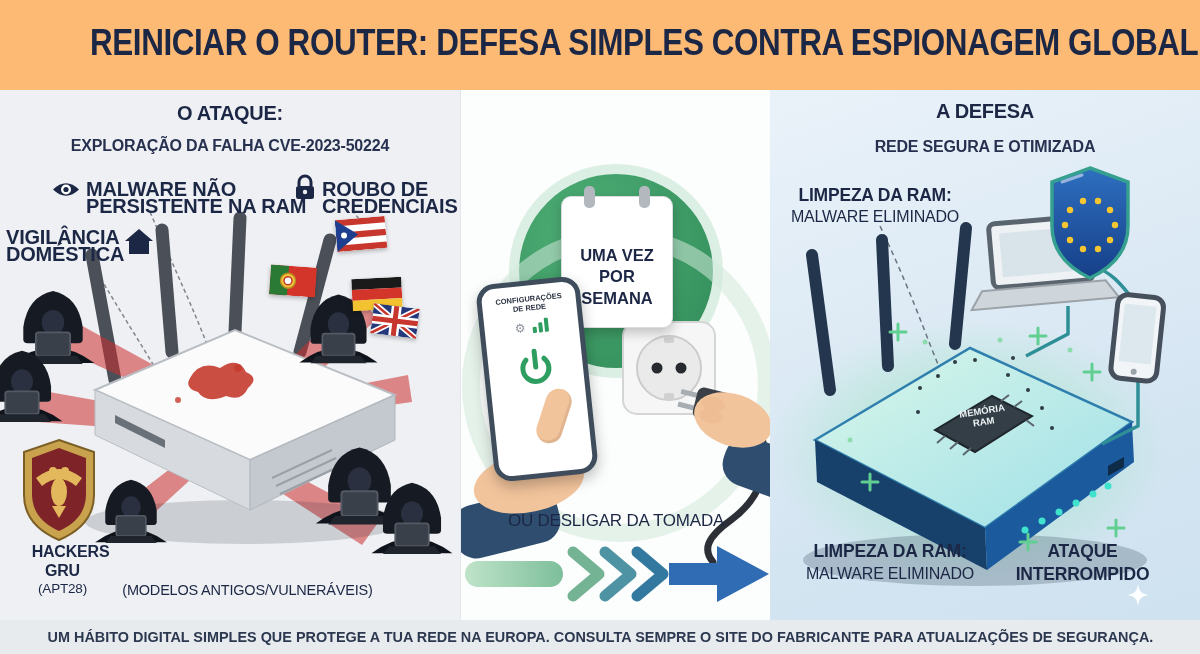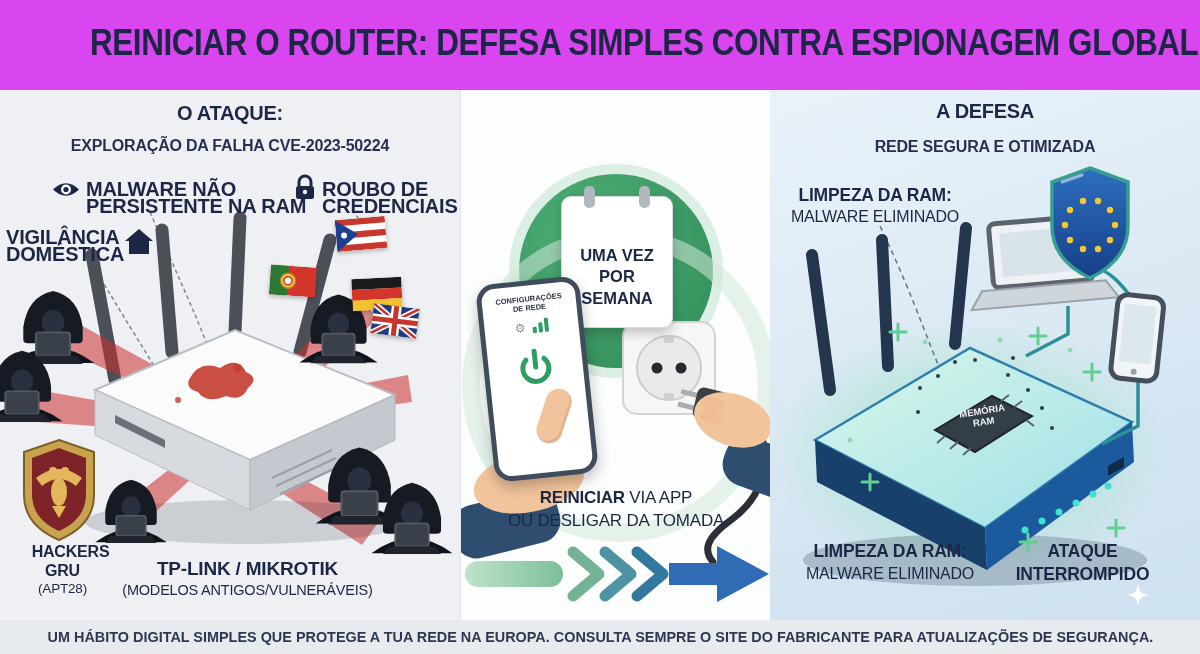--- a/index.html
+++ b/index.html
@@ -1,19 +1,19 @@
 <!DOCTYPE html>
 <html><head>
 <meta charset="utf-8">
 <style>
   html,body{margin:0;padding:0;background:#ffffff;}
   .poster{position:relative;width:1200px;height:654px;overflow:hidden;background:#ffffff;
           font-family:"Liberation Sans",sans-serif;color:#1c2745;}
   .abs{position:absolute;}
-  .hdr{position:absolute;left:0;top:0;width:1200px;height:90px;background:#d946ef;}
+  .hdr{position:absolute;left:0;top:0;width:1200px;height:90px;background:#fdba74;}
   .hdr h1{margin:0;padding-top:22px;font-size:37px;font-weight:700;text-align:center;
           letter-spacing:-0.5px;color:#1c2745;white-space:nowrap;
           transform:scaleX(0.85);transform-origin:center;}
   .panel{position:absolute;top:90px;height:530px;overflow:hidden;}
   .attack{left:0;width:460px;background:#eef0f3;}
   .action{left:460px;width:310px;background:#fcfdfd;border-left:1px solid #e2e6ea;border-right:1px solid #be185d;}
   .defense{left:770px;width:430px;background:linear-gradient(160deg,#eaf2f9 0%,#d4e5f2 70%,#cfe2ef 100%);}
   .h2{position:absolute;left:0;right:0;font-size:20px;font-weight:700;text-align:center;letter-spacing:-0.3px;color:#1c2745;}
   .sub{position:absolute;left:0;right:0;font-size:16px;font-weight:700;text-align:center;letter-spacing:-0.2px;color:#27314f;}
   .lbl{position:absolute;font-weight:700;font-size:20px;line-height:1.12;letter-spacing:-0.2px;color:#1c2745;white-space:nowrap;}
@@ -188,21 +188,20 @@
     <div class="lbl" style="left:322px;top:88px">ROUBO DE</div>
     <div class="lbl" style="left:322px;top:105px">CREDENCIAIS</div>
 
     <div class="lbl" style="left:6px;top:136px">VIGILÂNCIA</div>
     <div class="lbl" style="left:6px;top:153px">DOMÉSTICA</div>
 
     <div class="lbl ctr" style="left:18px;top:453px;width:105px;font-size:16px">HACKERS</div>
     <div class="lbl ctr" style="left:10px;top:472px;width:105px;font-size:16px">GRU</div>
     <div class="lbl ctr n" style="left:10px;top:491px;width:105px;font-size:13.5px">(APT28)</div>
 
-    <div class="lbl ctr" style="left:95px;top:468px;width:305px;font-size:19px">TP-LINK / MIKROTIK</div>
     <div class="lbl ctr n" style="left:95px;top:492px;width:305px;font-size:14.5px">(MODELOS ANTIGOS/VULNERÁVEIS)</div>
   </section>
 
   <section class="panel action">
 
     <div class="circle-green"></div>
 
     <svg class="abs" style="left:0;top:0" width="310" height="530" viewBox="0 0 310 530">
 
       <circle cx="158" cy="295" r="148" stroke="#d2e9da" stroke-width="18" fill="none" opacity="0.55"></circle>
@@ -261,23 +260,20 @@
             <span style="height:14px"></span>
         </span>
       </div>
       <svg width="46" height="46" viewBox="0 0 46 46" style="margin-top:12px">
         <path d="M14,14 a13,13 0 1 0 18,0" stroke="#2d9e5f" stroke-width="5" fill="none" stroke-linecap="round"></path>
         <line x1="23" y1="6" x2="23" y2="22" stroke="#2d9e5f" stroke-width="5" stroke-linecap="round"></line>
       </svg>
     </div>
     <div class="thumb"></div>
 
-    <div class="lbl ctr" style="left:0;top:398px;width:310px;font-size:17px">
-      <span>REINICIAR</span><span style="font-weight:400"> VIA APP</span>
-    </div>
     <div class="lbl ctr n" style="left:0;top:421px;width:310px;font-size:17px">OU DESLIGAR DA TOMADA</div>
 
     <svg class="abs" style="left:0;top:448px" width="310" height="72" viewBox="0 0 310 72">
       <defs>
         <linearGradient id="agrad" x1="0" y1="0" x2="1" y2="0">
           <stop offset="0" stop-color="#bfe3c9"></stop>
             <stop offset="1" stop-color="#7dbf9a"></stop>
         </linearGradient>
       </defs>
       <rect x="4" y="23" width="98" height="26" rx="13" fill="url(#agrad)"></rect>

